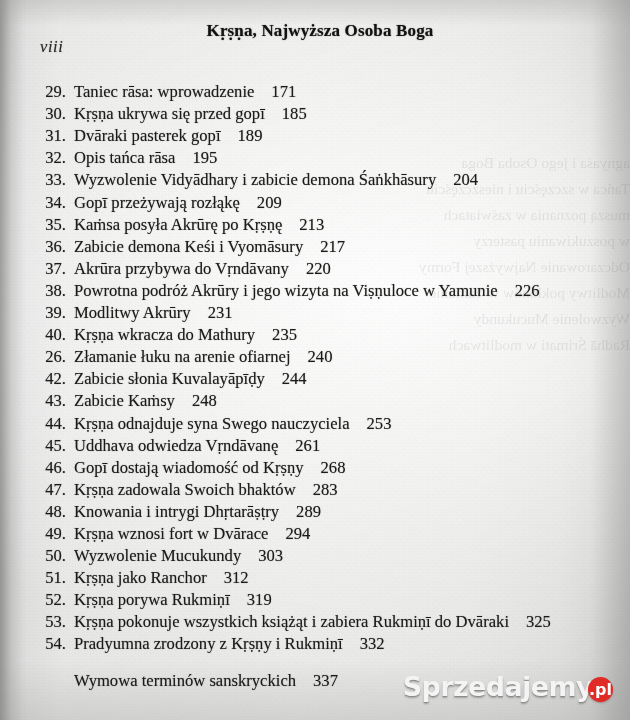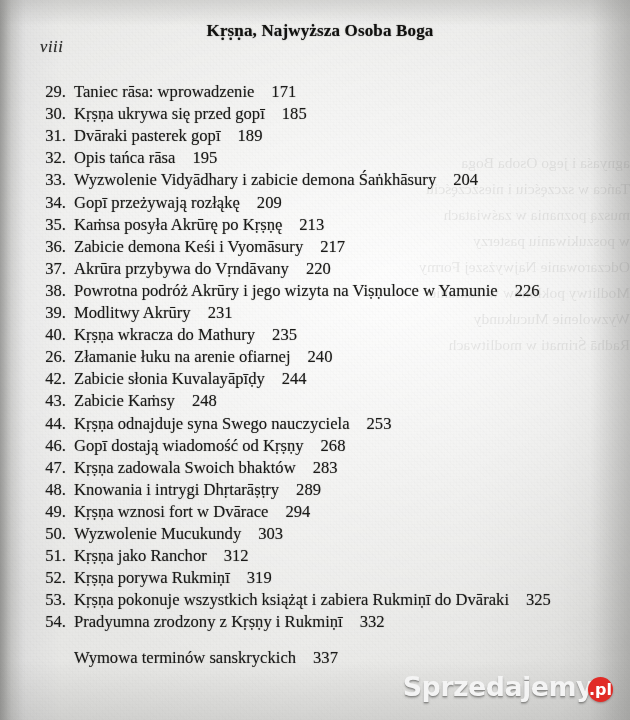--- a/index.html
+++ b/index.html
@@ -315,20 +315,26 @@
         <span class="toc-title">Zabicie Kaṁsy</span>
         <span class="toc-page">248</span>
       </div>
       <div class="toc-row">
         <span class="toc-num">44.</span>
         <span class="toc-dot"></span>
         <span class="toc-title">Kṛṣṇa odnajduje syna Swego nauczyciela</span>
         <span class="toc-page">253</span>
       </div>
       <div class="toc-row">
+        <span class="toc-num">45.</span>
+        <span class="toc-dot"></span>
+        <span class="toc-title">Uddhava odwiedza Vṛndāvanę</span>
+        <span class="toc-page">261</span>
+      </div>
+      <div class="toc-row">
         <span class="toc-num">46.</span>
         <span class="toc-dot"></span>
         <span class="toc-title">Gopī dostają wiadomość od Kṛṣṇy</span>
         <span class="toc-page">268</span>
       </div>
       <div class="toc-row">
         <span class="toc-num">47.</span>
         <span class="toc-dot"></span>
         <span class="toc-title">Kṛṣṇa zadowala Swoich bhaktów</span>
         <span class="toc-page">283</span>

